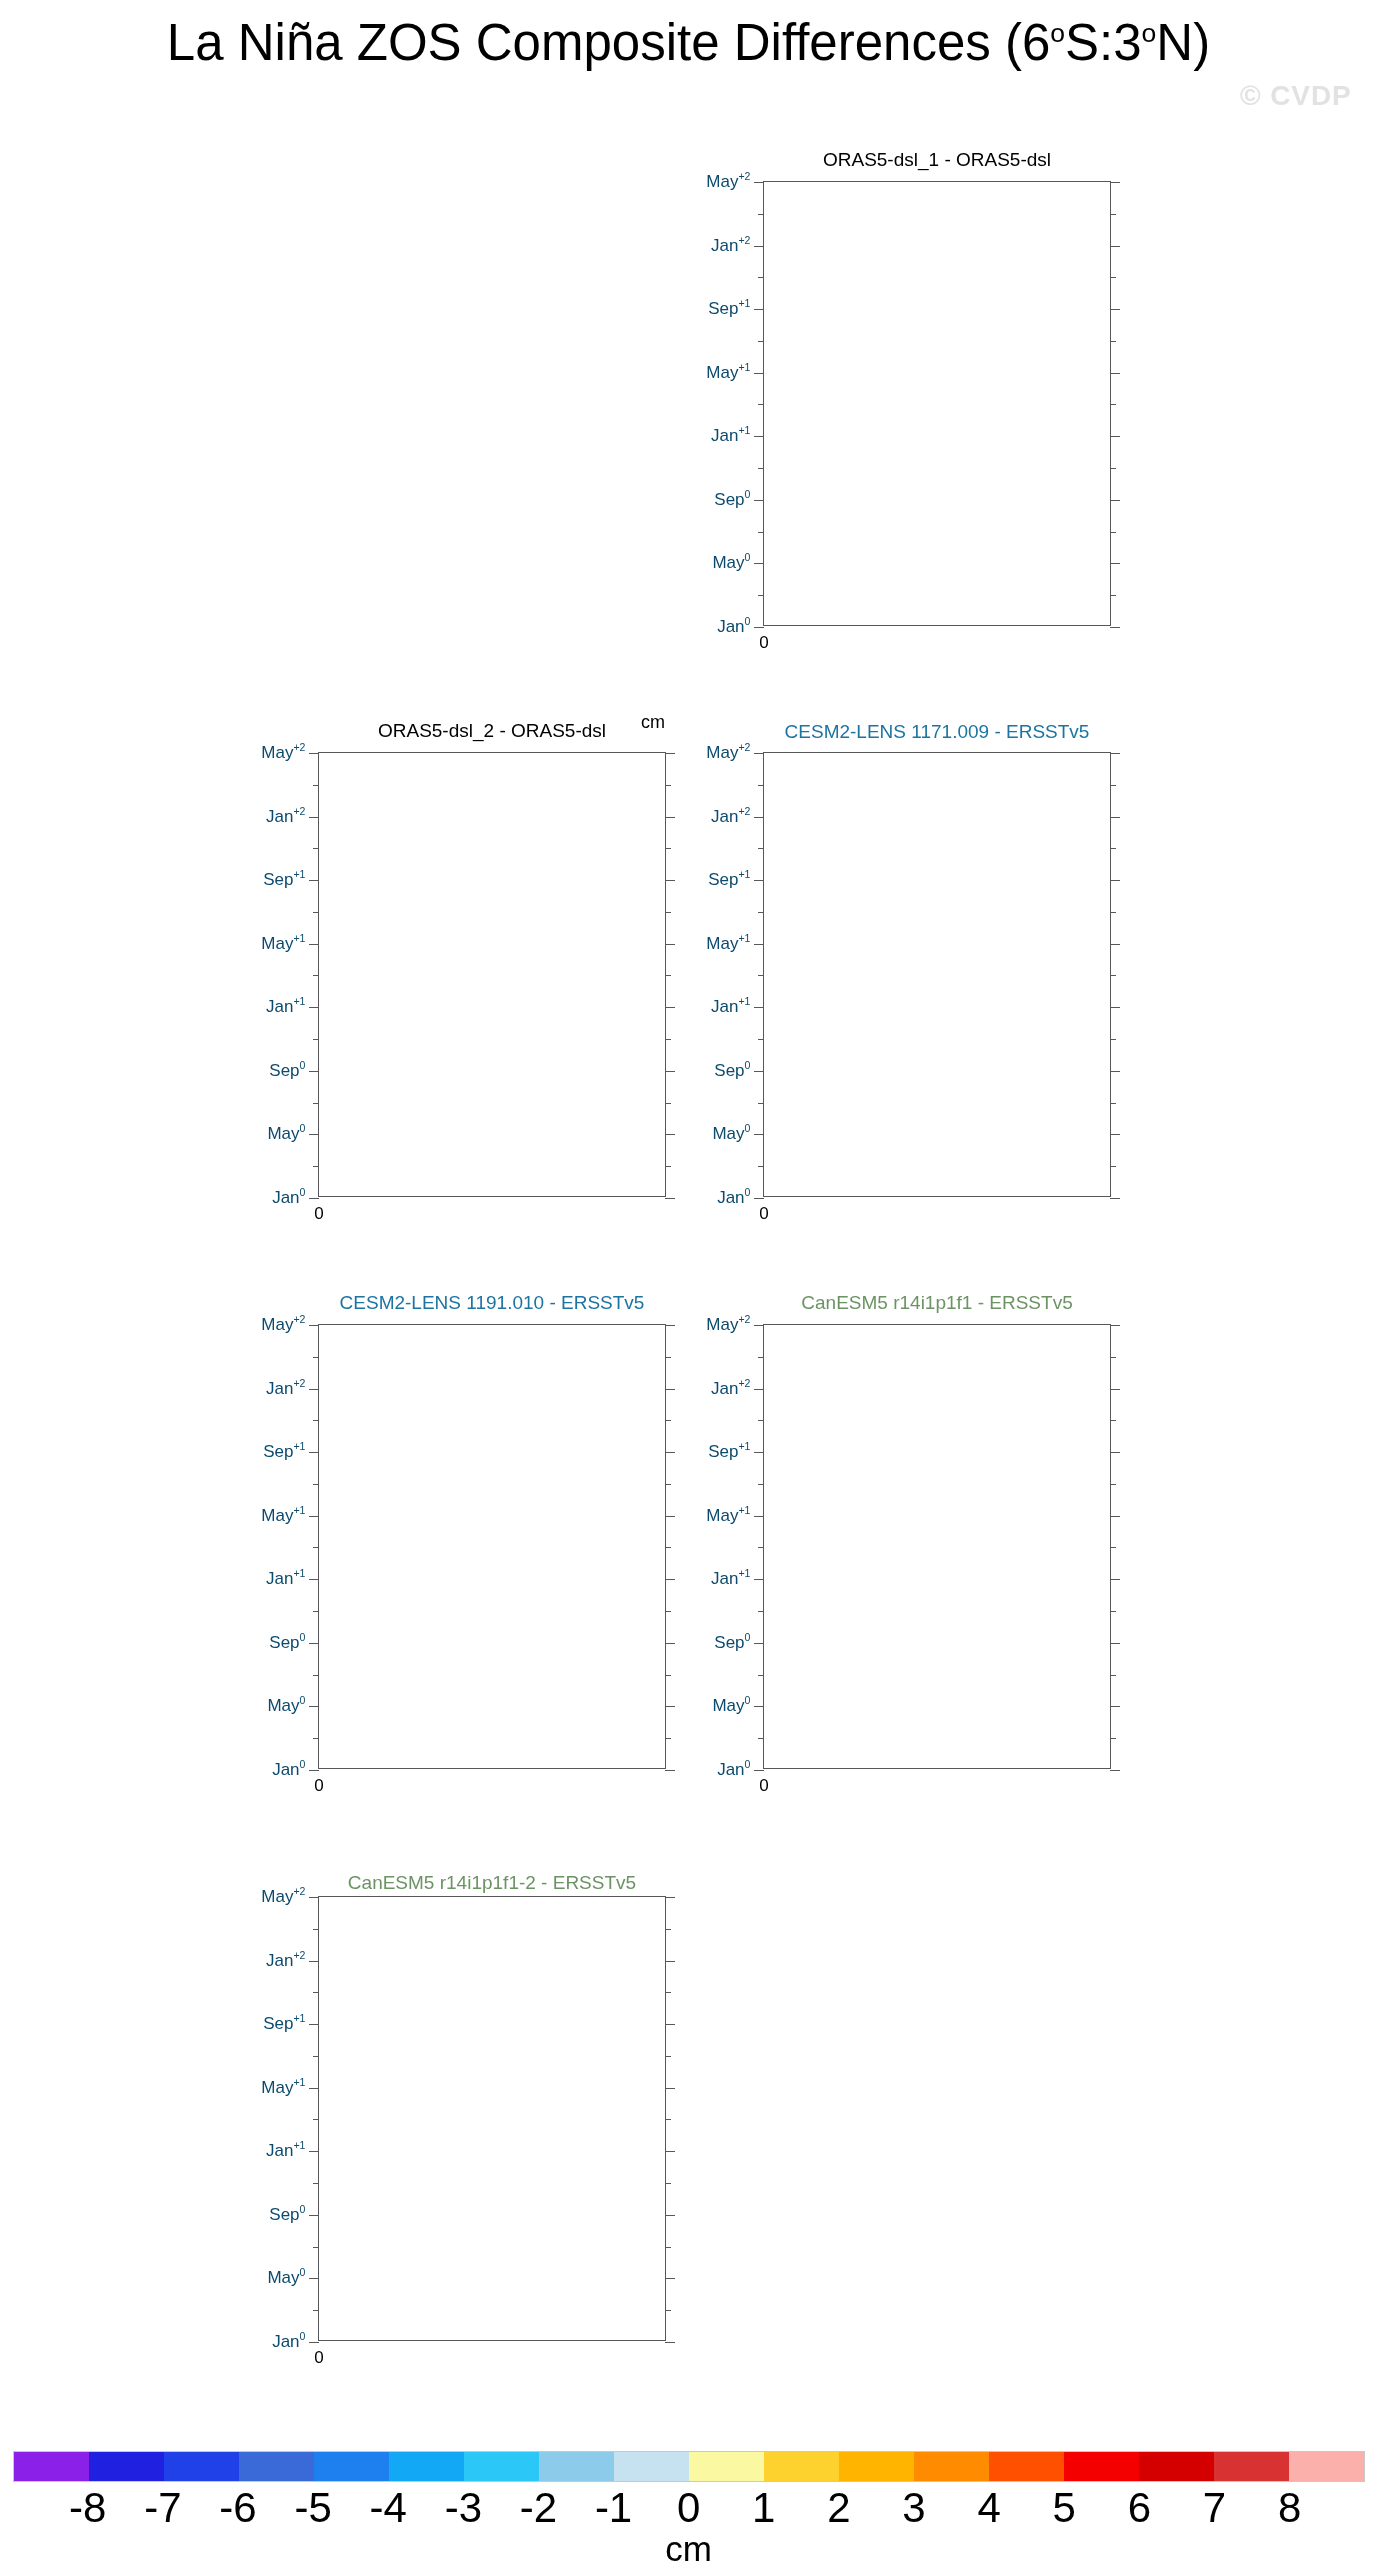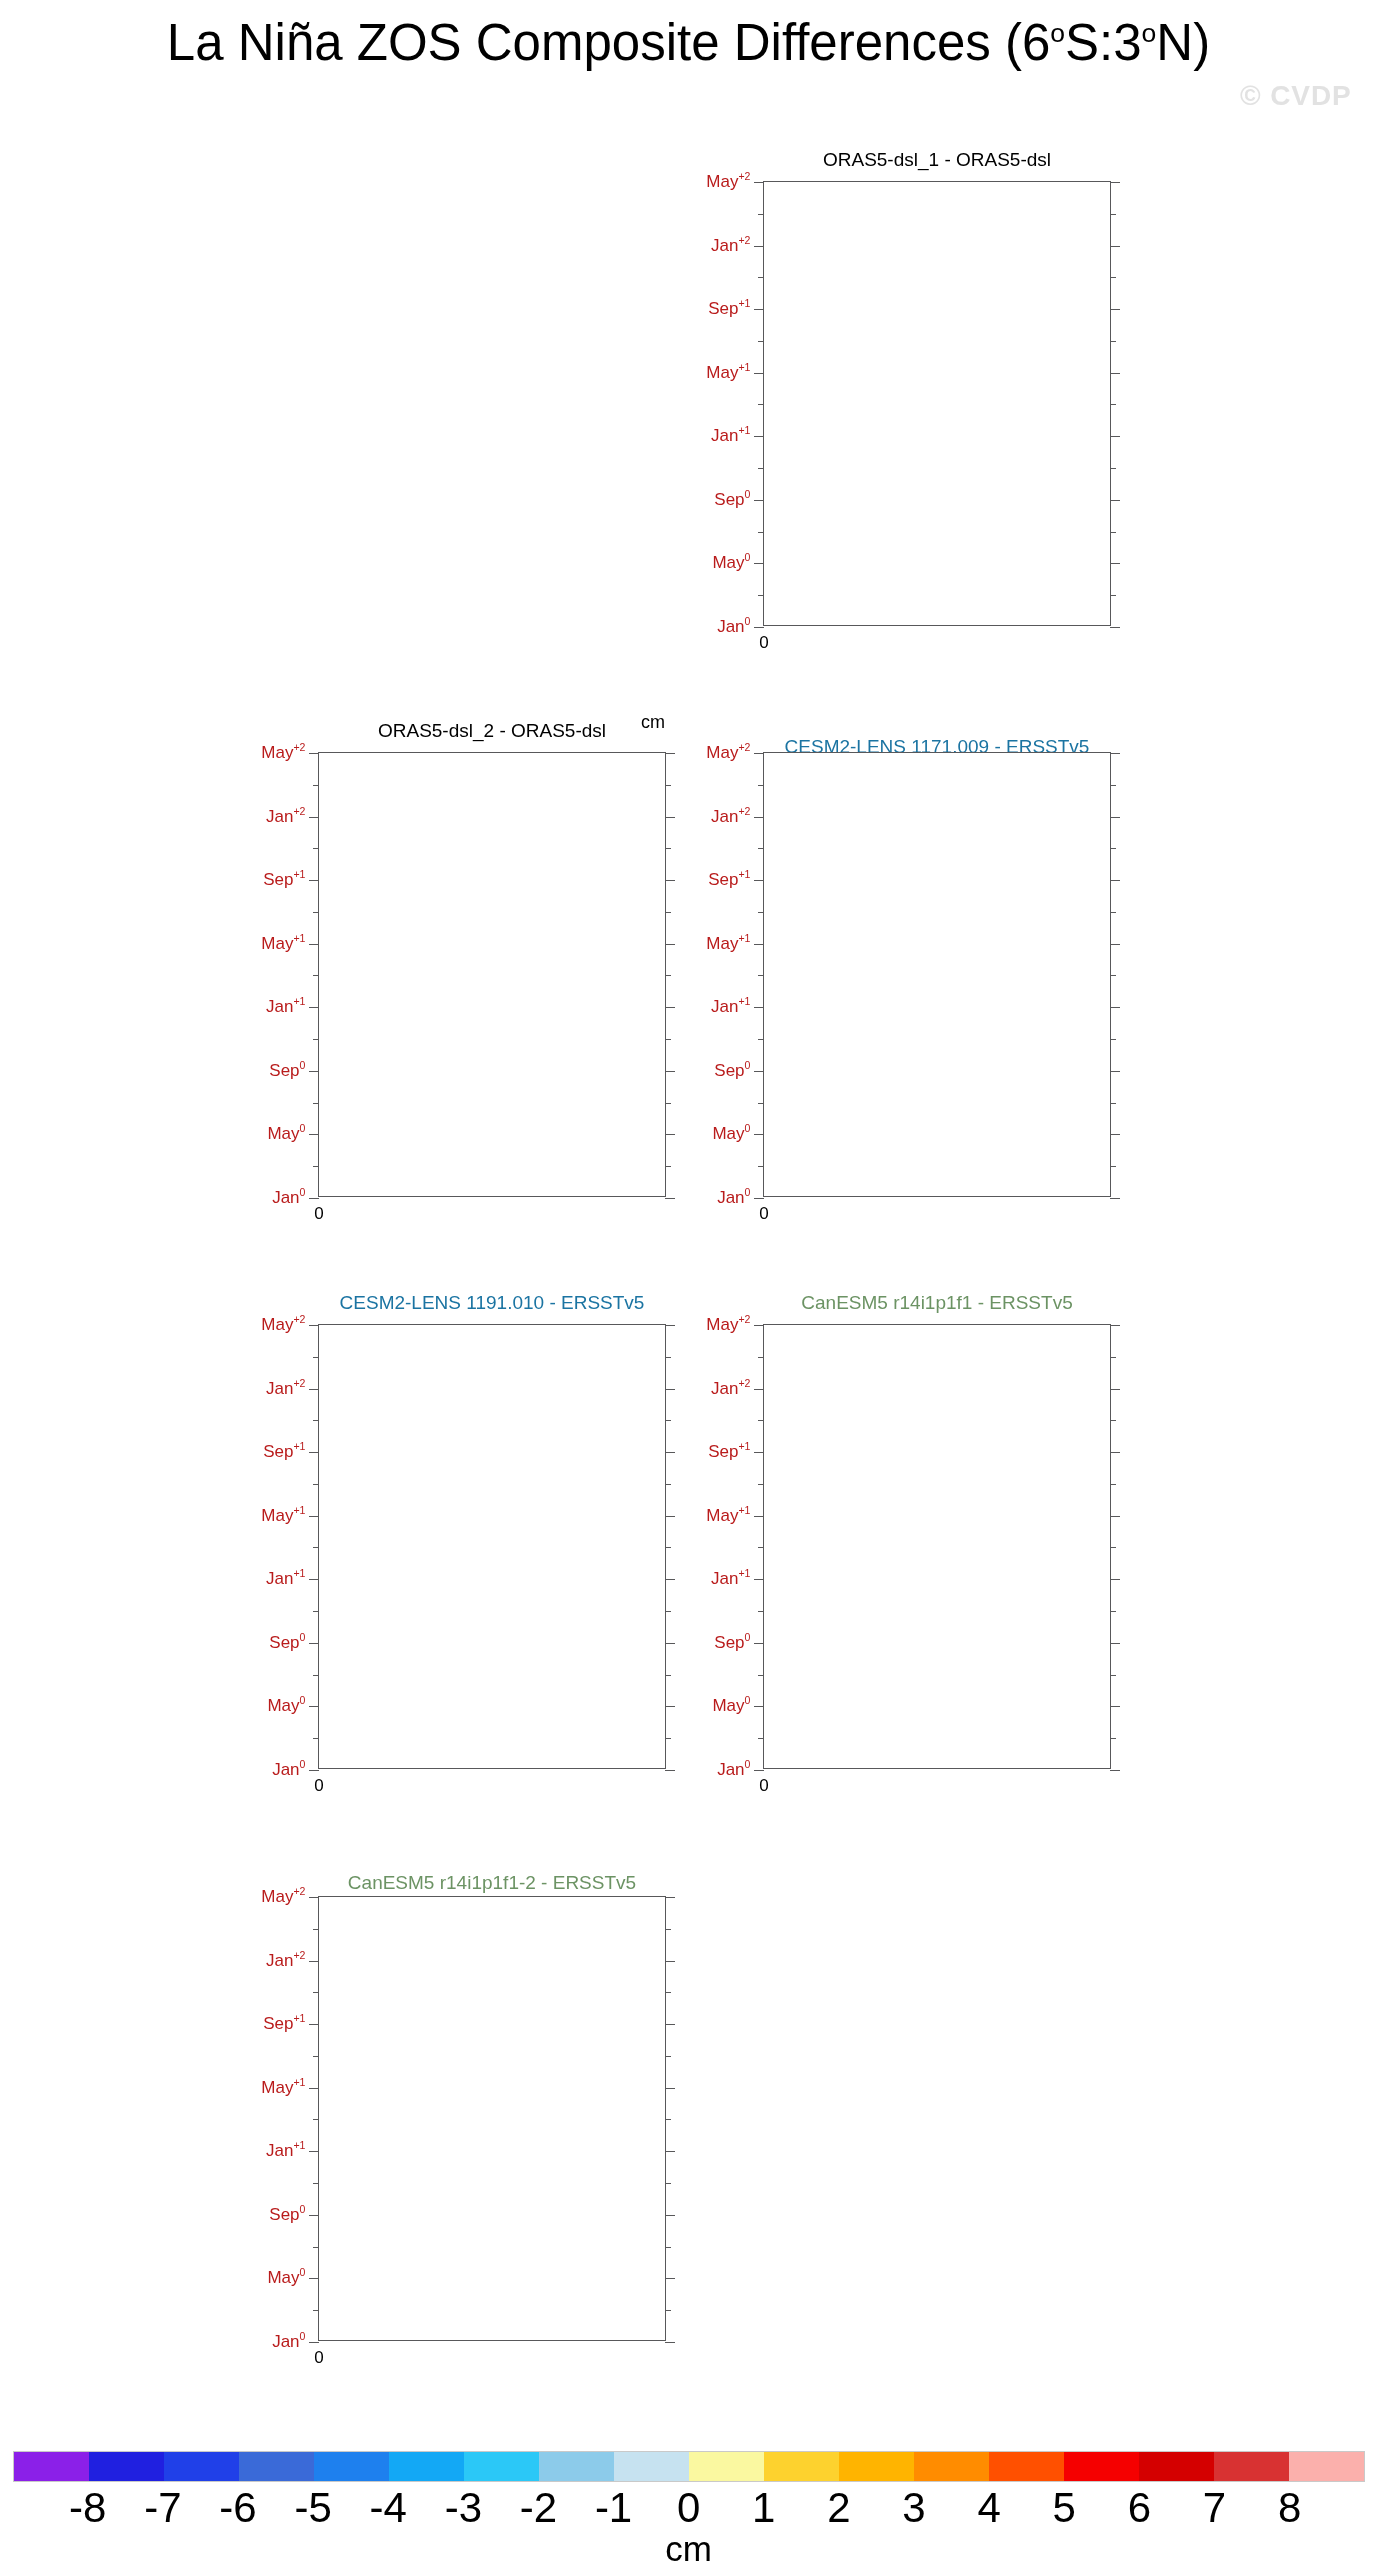--- a/index.html
+++ b/index.html
@@ -81,21 +81,21 @@
   .tick.minor-l { left: -6.4px;  width: 6.4px; }
   .tick.major-r { right: -10px; width: 10px; }
   .tick.minor-r { right: -6.4px;  width: 6.4px; }
 
   .ytick-label {
     position: absolute;
     right: 100%;
     margin-right: 13.6px;
     transform: translateY(-50%);
     font-size: 17px;
-    color: #b91c1c;
+    color: #0c4a6e;
     white-space: nowrap;
     text-align: right;
   }
   .ytick-label sup {
     font-size: 0.62em;
     vertical-align: super;
     line-height: 0;
   }
 
   .xtick-label {
@@ -246,21 +246,21 @@
         <div class="ytick-label" style="top: 381px;"><span>May</span><sup>0</sup></div>
         <div class="tick minor-l" style="top: 413px;"></div>
         <div class="tick minor-r" style="top: 413px;"></div>
         <div class="tick major-l" style="top: 445px;"></div>
         <div class="tick major-r" style="top: 445px;"></div>
         <div class="ytick-label" style="top: 445px;"><span>Jan</span><sup>0</sup></div>
         <div class="xtick-label" style="left: 0px;">0</div>
       </div>
     </div>
     <div class="panel" style="left: 654px; top: 716px; width: 475px; height: 527px;">
-      <div class="panel-title blue" style="top: 20px; left: 109px; width: 348px;">CESM2-LENS 1171.009 - ERSSTv5</div>
+      <div class="panel-title blue" style="top: 5px; left: 109px; width: 348px;">CESM2-LENS 1171.009 - ERSSTv5</div>
       <div class="plot-frame" style="left: 109px; top: 36px; width: 348px; height: 445px;">
         <div class="tick major-l" style="top: 0px;"></div>
         <div class="tick major-r" style="top: 0px;"></div>
         <div class="ytick-label" style="top: 0px;"><span>May</span><sup>+2</sup></div>
         <div class="tick minor-l" style="top: 32px;"></div>
         <div class="tick minor-r" style="top: 32px;"></div>
         <div class="tick major-l" style="top: 64px;"></div>
         <div class="tick major-r" style="top: 64px;"></div>
         <div class="ytick-label" style="top: 64px;"><span>Jan</span><sup>+2</sup></div>
         <div class="tick minor-l" style="top: 95px;"></div>

